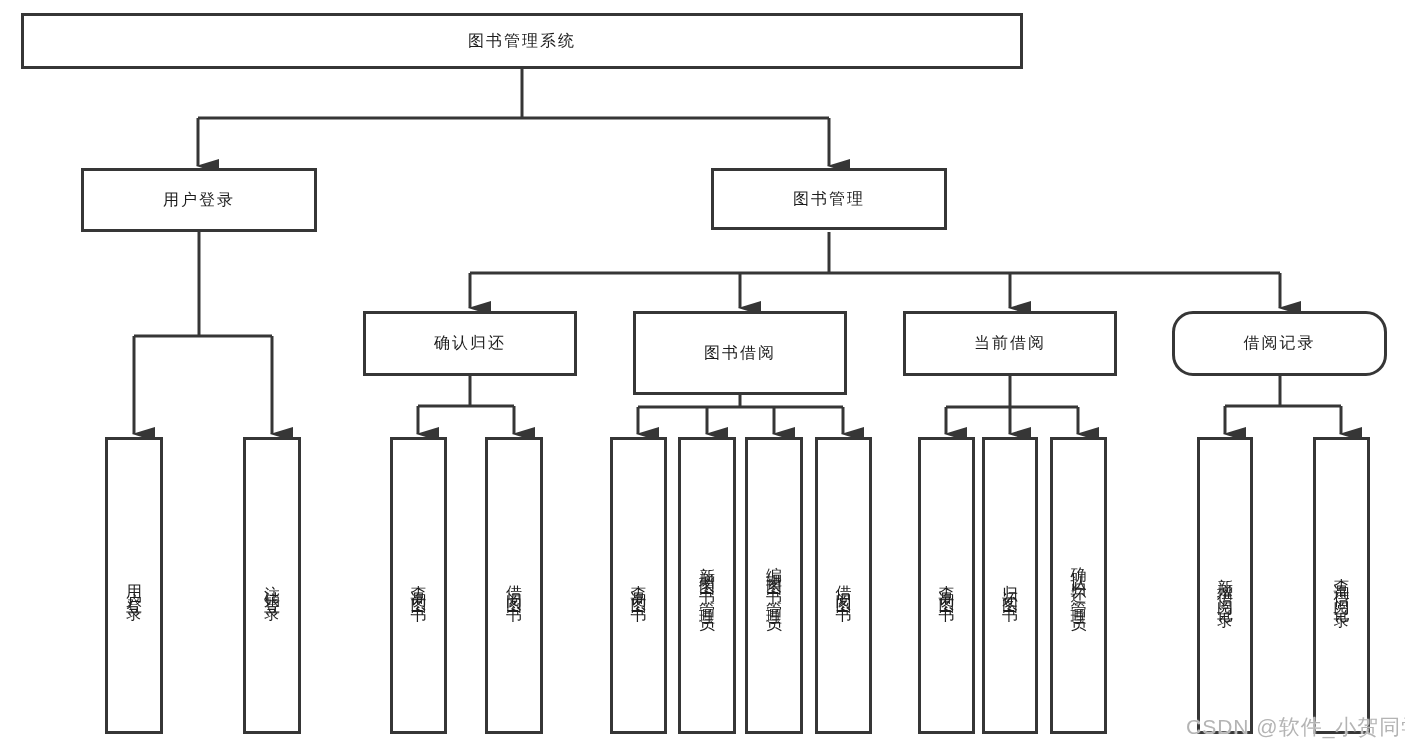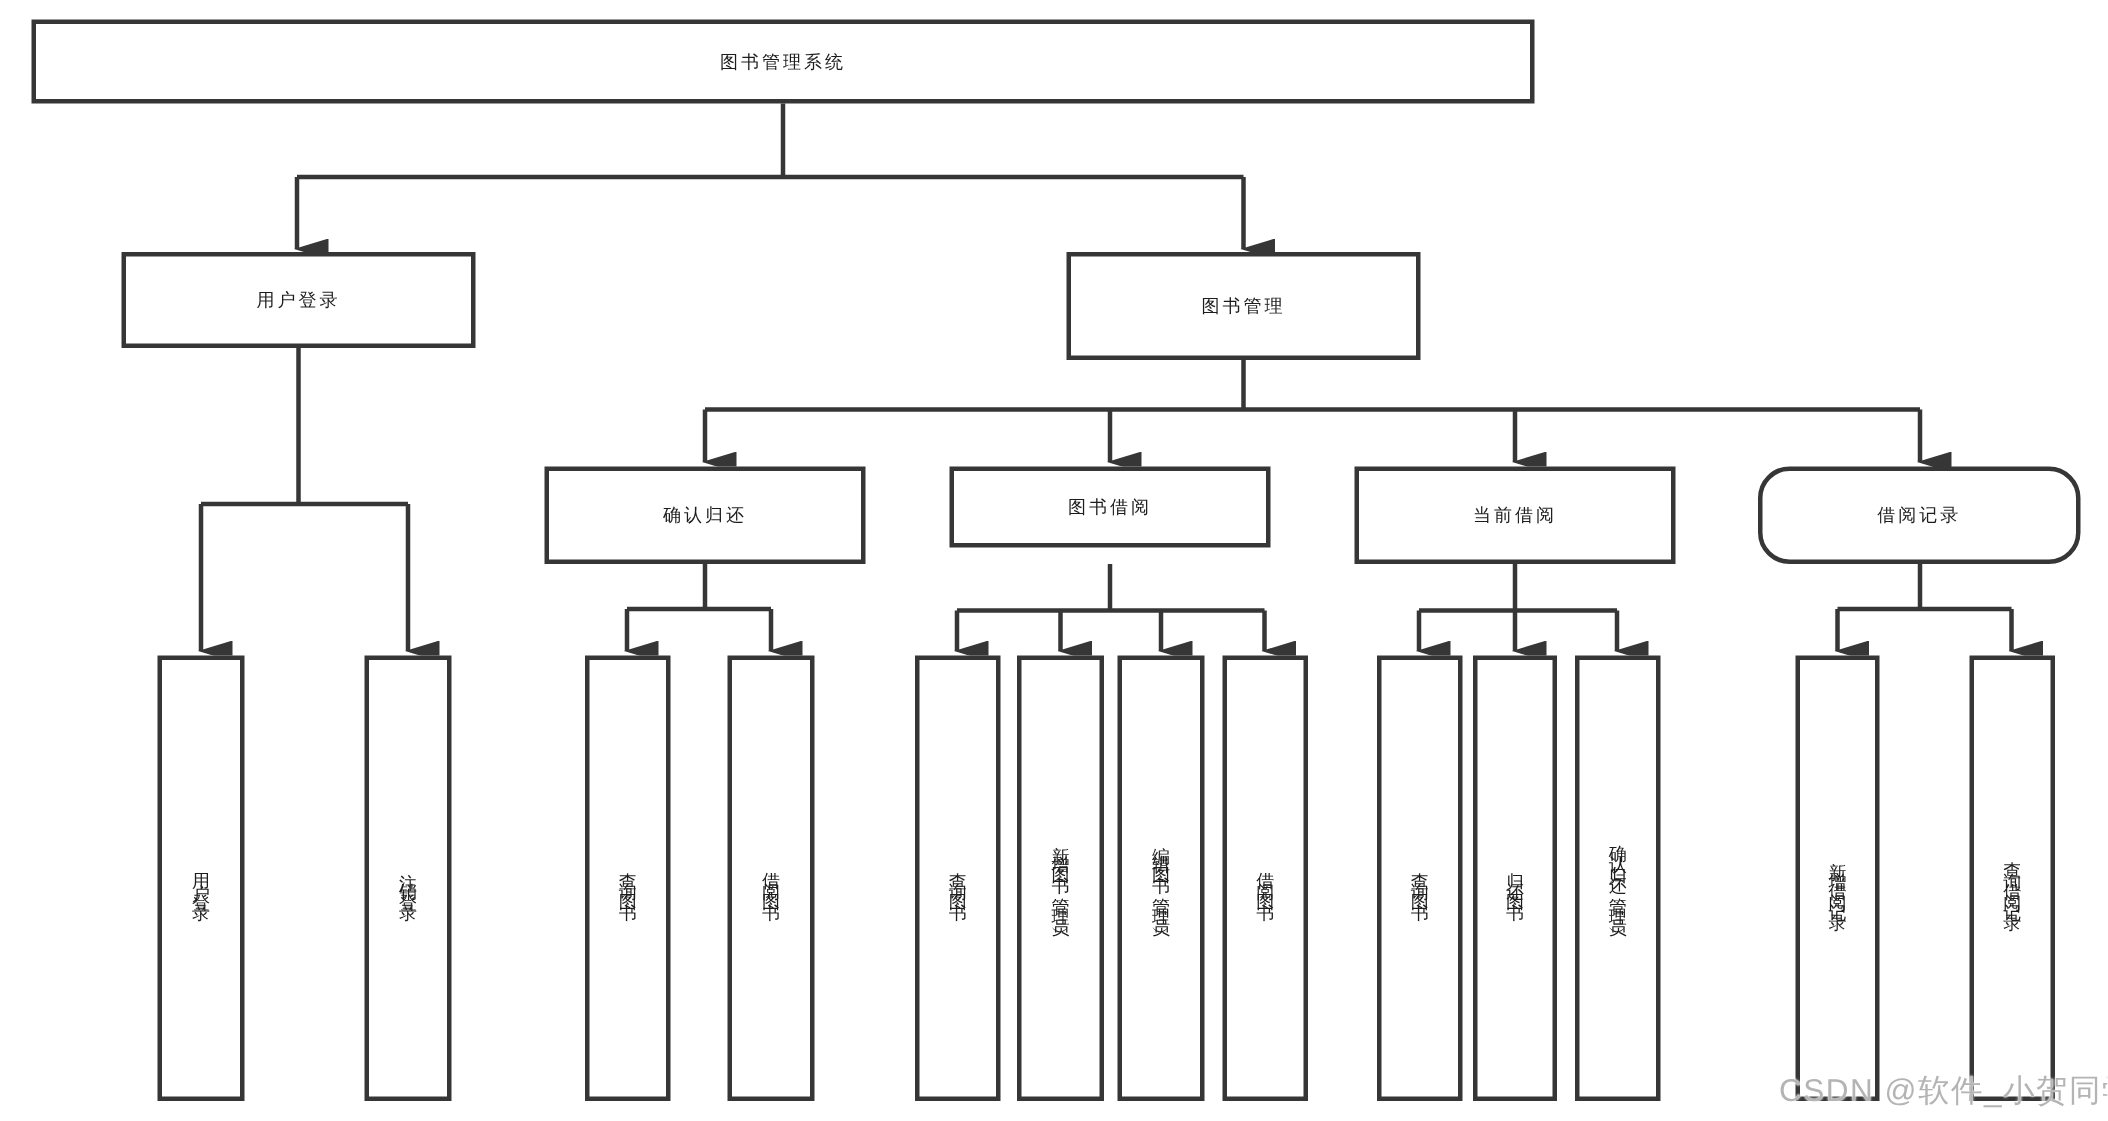--- a/index.html
+++ b/index.html
@@ -5,21 +5,21 @@
   html,body { margin:0; padding:0; background:#ffffff; }
   .canvas {
     position:relative; width:1405px; height:747px; background:#ffffff;
     font-family:"Liberation Sans", sans-serif; overflow:hidden;
   }
   svg.connectors { position:absolute; left:0; top:0; z-index:1; }
   .box {
     position:absolute; box-sizing:border-box; z-index:2;
     border:3px solid #363636; background:#ffffff;
     display:flex; align-items:center; justify-content:center;
-    color:#1c1c1c; font-size:12px;
+    color:#1c1c1c; font-size:16px;
   }
   .hlabel { letter-spacing:2px; white-space:nowrap; }
   .vlabel {
     writing-mode:vertical-rl; text-orientation:mixed;
     letter-spacing:7px; line-height:1; white-space:nowrap;
   }
   .watermark {
     position:absolute; left:1186px; top:713px; z-index:5;
     font-size:21px; color:#b4b4b4; letter-spacing:1px;
     text-shadow:0 0 2px #ffffff, 0 0 1px #ffffff; white-space:nowrap;
@@ -80,28 +80,28 @@
     </g>
   </svg>
 
   <div class="box" style="left:21px; top:13px; width:1002px; height:56px;">
     <span class="hlabel">图书管理系统</span>
   </div>
 
   <div class="box" style="left:81px; top:168px; width:236px; height:64px;">
     <span class="hlabel">用户登录</span>
   </div>
-  <div class="box" style="left:711px; top:168px; width:236px; height:72px;">
+  <div class="box" style="left:711px; top:168px; width:236px; height:62px;">
     <span class="hlabel">图书管理</span>
   </div>
 
   <div class="box" style="left:363px; top:311px; width:214px; height:65px;">
     <span class="hlabel">确认归还</span>
   </div>
-  <div class="box" style="left:633px; top:311px; width:214px; height:54px;">
+  <div class="box" style="left:633px; top:311px; width:214px; height:84px;">
     <span class="hlabel">图书借阅</span>
   </div>
   <div class="box" style="left:903px; top:311px; width:214px; height:65px;">
     <span class="hlabel">当前借阅</span>
   </div>
   <div class="box" style="left:1172px; top:311px; width:215px; height:65px;border-radius:21px;">
     <span class="hlabel">借阅记录</span>
   </div>
 
   <div class="box" style="left:105px; top:437px; width:58px; height:297px;">

